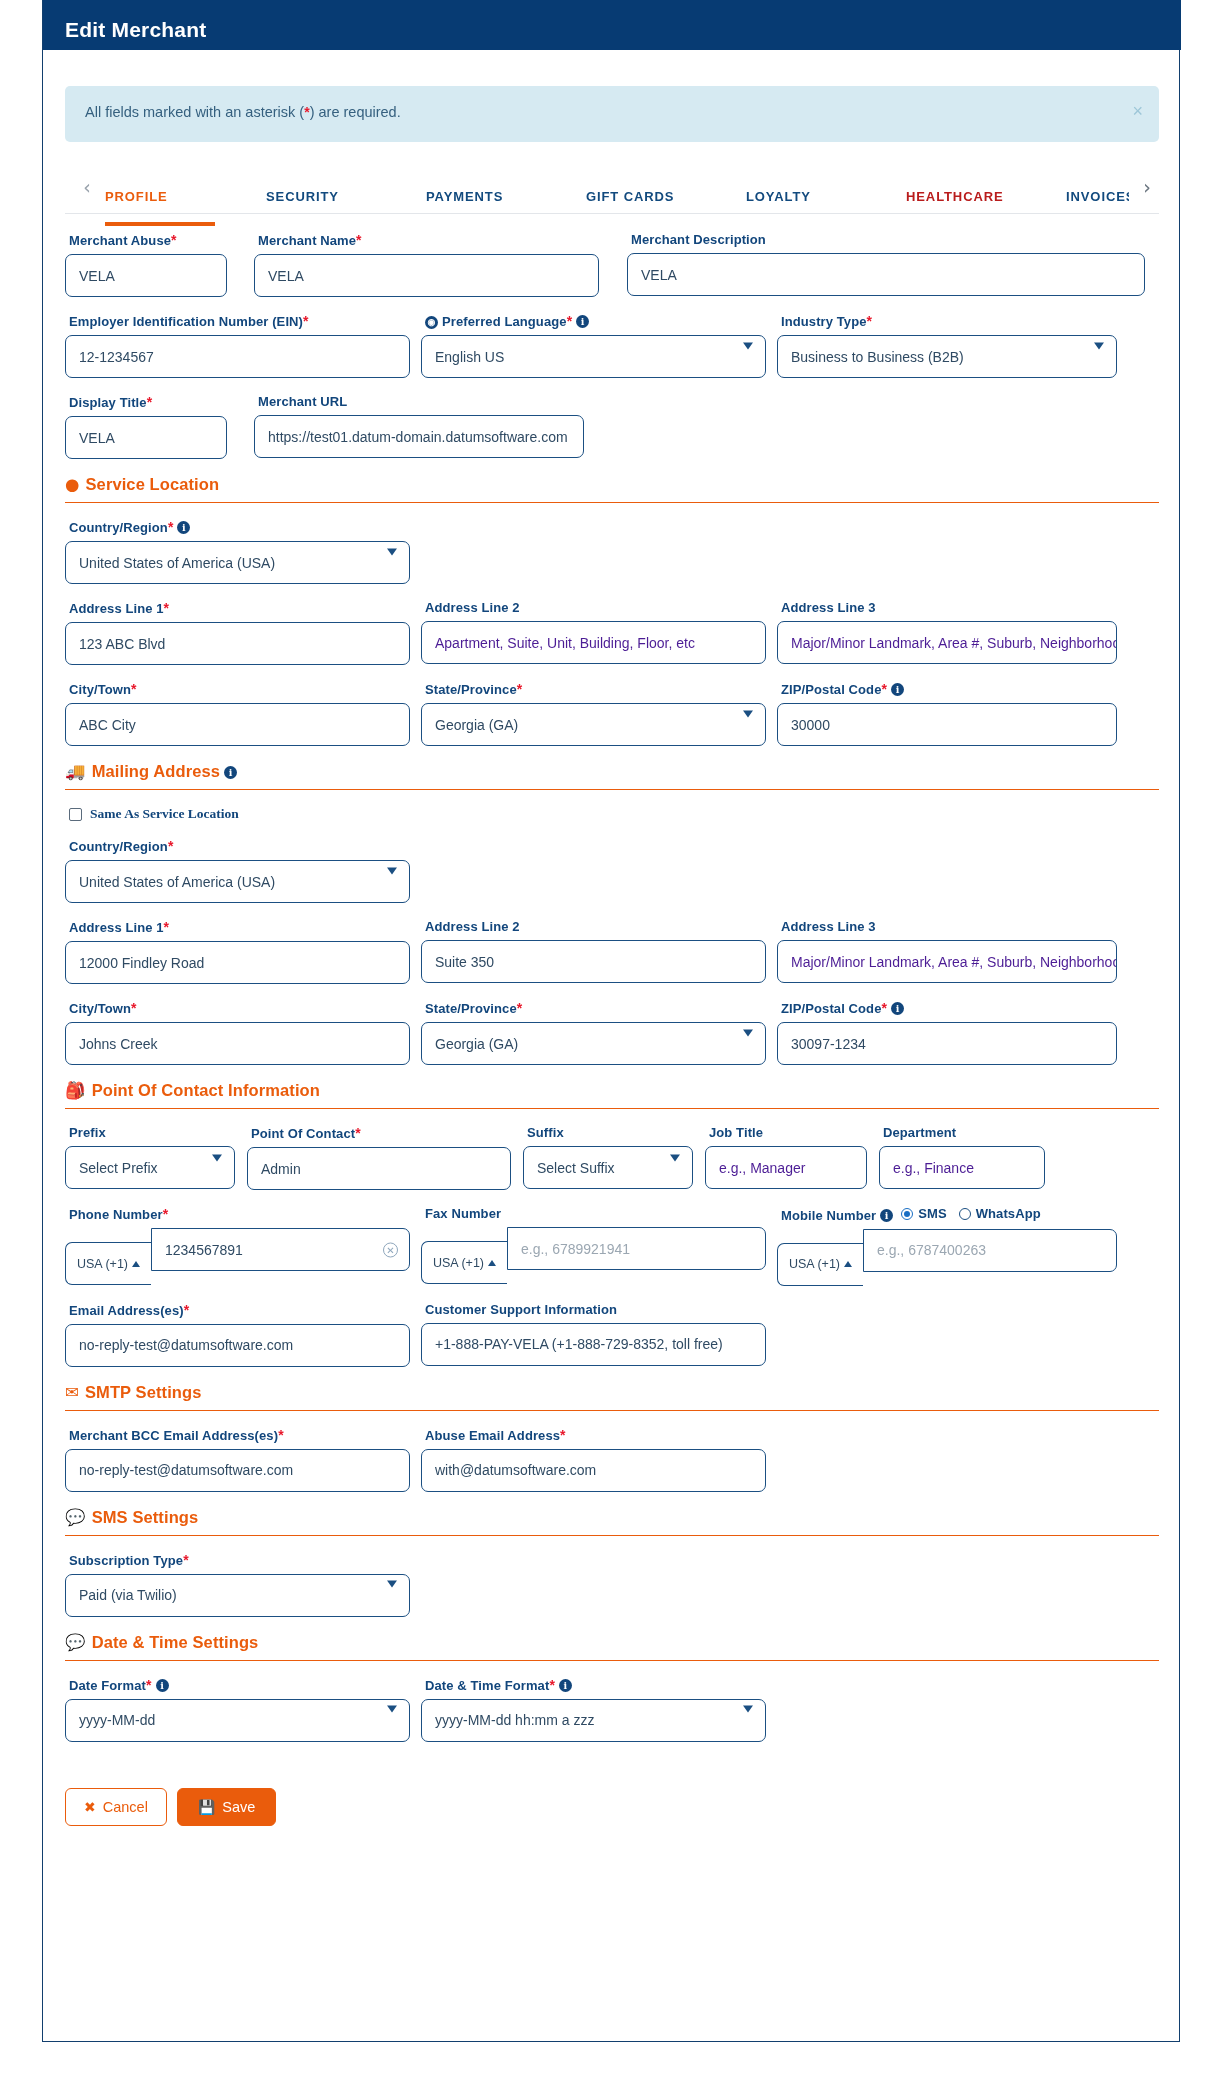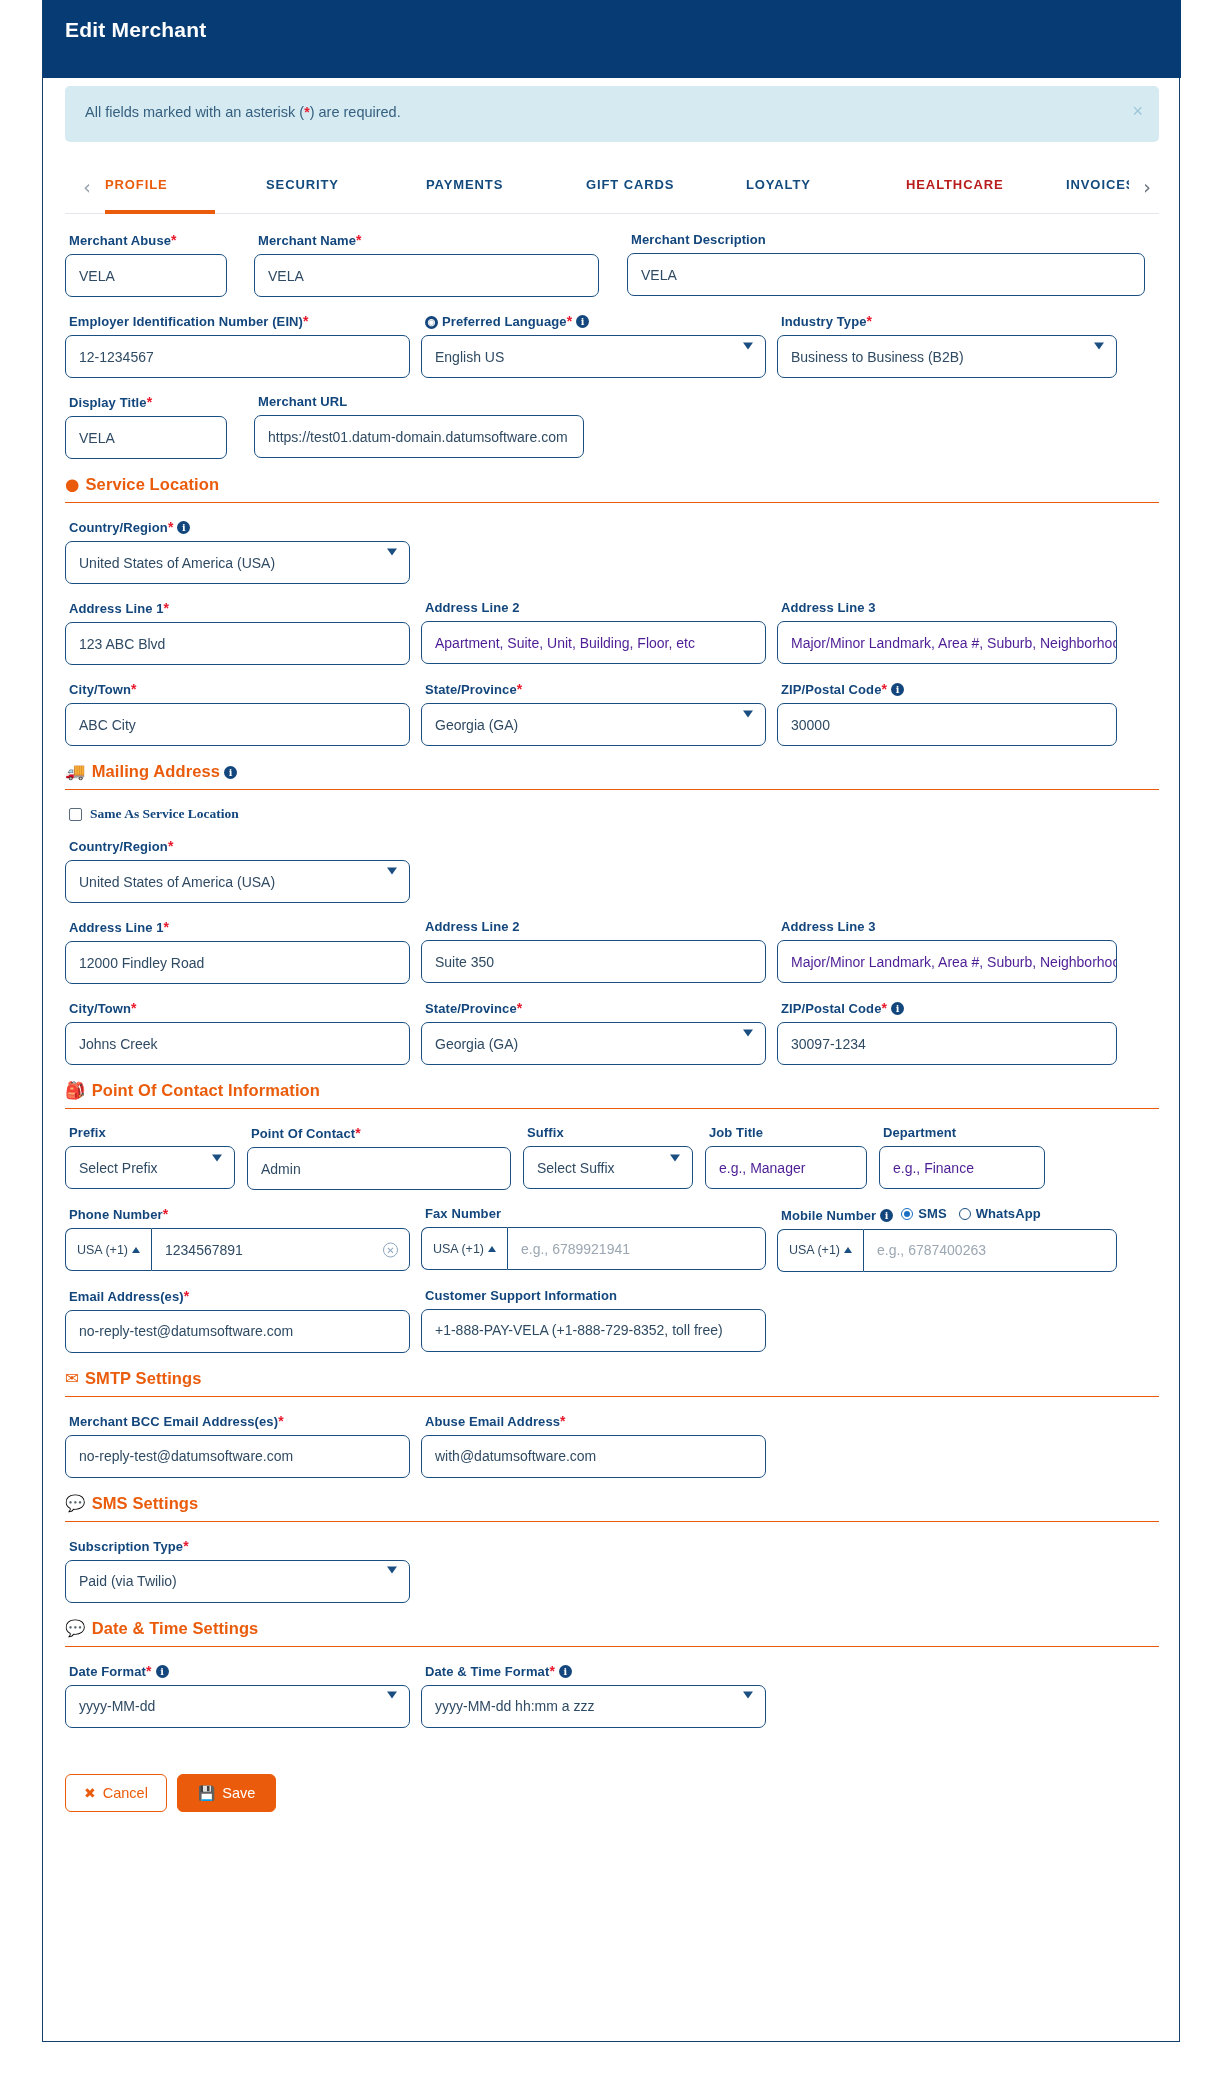--- a/index.html
+++ b/index.html
@@ -13,21 +13,21 @@
   }
   .page { position:relative; width:1212px; height:2082px; background:#fff; }
 
   
   .modal {
     position:absolute; left:42px; top:0px; width:1138px; height:2042px;
     background:#fff;
     border:1px solid #123f6e; border-top:none;
   }
   .modal-header {
-    position:absolute; left:0; top:0; width:1138px; height:78px;
+    position:absolute; left:0; top:0; width:1138px; height:50px;
     background:#073b73;
   }
   .modal-title {
     position:absolute; left:22px; top:18px;
     color:#ffffff; font-size:21px; font-weight:600; letter-spacing:.2px;
   }
   .modal-body { position:absolute; left:0; top:66px; width:1138px; }
 
   
   .alert {
@@ -49,21 +49,21 @@
     border-bottom:1px solid #e3e6ea;
   }
   .tab-arrow {
     position:absolute; top:12px; width:16px; height:22px;
     color:#9aa3ad; font-size:19px; line-height:22px; text-align:center; cursor:pointer;
     font-family:"DejaVu Sans", sans-serif;
   }
   .tab-arrow.left { left:14px; }
   .tab-arrow.right { right:4px; color:#6b7680; }
   .tabs-scroller {
-    position:absolute; left:40px; right:30px; top:0; height:50px; overflow:hidden;
+    position:absolute; left:40px; right:30px; top:12px; height:50px; overflow:hidden;
   }
   .tabs-row { position:absolute; left:0; top:0; display:flex; }
   .tab {
     position:relative; height:50px; line-height:42px;
     font-size:13px; font-weight:600; letter-spacing:.9px;
     color:#124a7e; cursor:pointer; text-align:left; white-space:nowrap;
   }
   .tab.active { color:#ea5c0c; }
   .tab.muted { color:#b91c1c; }
   .tab.active:after {
@@ -122,21 +122,21 @@
     width:13px; height:13px; border:1px solid #5a6b7c; border-radius:2px;
     background:#fff; margin-right:8px;
   }
   .cblabel { font-size:13.5px; font-weight:700; color:#12467c; }
 
   
   .phone { display:flex; width:100%; }
   .phone .cc {
     width:86px; height:43px; border:1px solid #1b4f82; border-right:none;
     border-radius:7px 0 0 7px; display:flex; align-items:center;
-    justify-content:center; font-size:12.5px; color:#2f4a63; position:relative;
+    justify-content:center; font-size:12.5px; color:#2f4a63; position:relative;margin-top:14px;
   }
   .phone .cc .up {
     margin-left:4px; width:0; height:0; border-left:4px solid transparent;
     border-right:4px solid transparent; border-bottom:6px solid #1b4f82;
   }
   .phone .num {
     flex:1; height:43px; border:1px solid #1b4f82; border-radius:0 7px 7px 0;
     display:flex; align-items:center; padding:0 13px; font-size:14px; color:#2f4a63;
     position:relative;
   }

